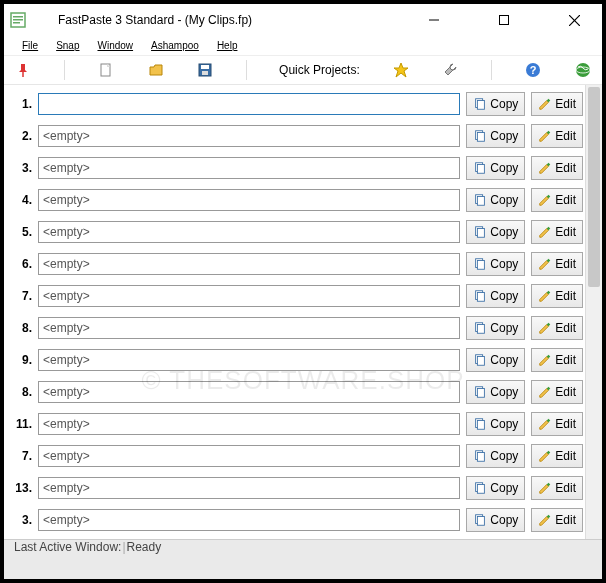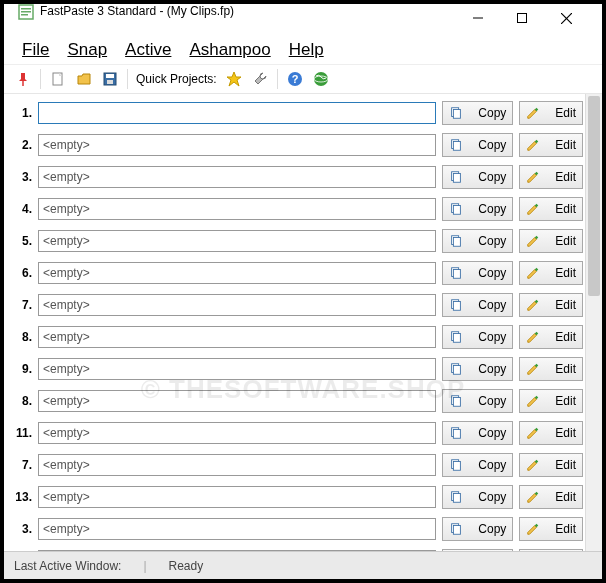--- a/index.html
+++ b/index.html
@@ -1,43 +1,43 @@
 <!DOCTYPE html>
 <html><head>
 <meta charset="utf-8">
 <style>
 * { box-sizing: border-box; margin: 0; padding: 0; }
 body { font-family: "Segoe UI", Tahoma, sans-serif; font-size: 12px; background: #000; width: 606px; height: 583px; overflow: hidden; }
 .outer { border: 4px solid #000; border-radius: 8px; width: 606px; height: 583px; background: #fff; display: flex; flex-direction: column; }
-.titlebar { display: flex; align-items: flex-start; height: 32px; padding: 0 14px; background: #fff; }
+.titlebar { display: flex; align-items: center; height: 32px; padding: 0 6px; background: #fff; gap: 26px; }
 .titlebar .app-icon { width: 16px; height: 16px; margin-right: 6px; }
 .titlebar .title { flex: 0 0 auto; font-size: 12px; color: #000; }
 .titlebar .spacer { flex: 1; }
 .win-btn { width: 44px; height: 28px; display: flex; align-items: center; justify-content: center; }
 .win-btn svg { display: block; }
-.menubar { display: flex; gap: 2px; padding: 2px 10px; font-size: 17px; color: #000; }
+.menubar { display: flex; gap: 2px; padding: 2px 10px; font-size: 10px; color: #000; }
 .menu-item { padding: 2px 8px; }
 .menu-item .u { text-decoration: underline; }
-.toolbar { display: flex; align-items: center; gap: 4px; padding: 3px 8px; border-top: 1px solid #eee; border-bottom: 1px solid #e6e6e6; }
+.toolbar { display: flex; align-items: center; gap: 4px; padding: 3px 8px; border-top: 1px solid #eee; border-bottom: 1px solid #e6e6e6; justify-content: space-between; }
 .tool-btn { width: 22px; height: 22px; display: flex; align-items: center; justify-content: center; }
 .vsep { width: 1px; height: 20px; background: #ddd; margin: 0 2px; }
 .qp-label { font-size: 12px; color: #000; margin-left: 2px; margin-right: 2px; }
 .content-wrap { flex: 1; display: flex; overflow: hidden; background: #fff; }
 .rows { flex: 1; overflow-y: hidden; padding: 4px 2px 4px 6px; }
 .row { display: flex; align-items: center; gap: 6px; height: 30px; margin-bottom: 2px; }
 .row-num { width: 22px; text-align: right; font-weight: bold; font-size: 12px; color: #000; }
 .clip-input { flex: 1; height: 22px; border: 1px solid #999; padding: 0 4px; font-size: 12px; font-family: inherit; color: #555; background: #fff; }
 .clip-input.focused { border: 1px solid #2a7ab8; outline: none; }
-.small-btn { display: flex; align-items: center; gap: 15px; height: 24px; padding: 0 6px; border: 1px solid #a8a8a8; background: linear-gradient(#f8f8f8,#e8e8e8); font-size: 12px; color: #000; }
+.small-btn { display: flex; align-items: center; gap: 3px; height: 24px; padding: 0 6px; border: 1px solid #a8a8a8; background: linear-gradient(#f8f8f8,#e8e8e8); font-size: 12px; color: #000; }
 .small-btn svg { display: block; }
 .scrollbar { width: 17px; background: #f0f0f0; border-left: 1px solid #ddd; position: relative; }
 .scroll-thumb { position: absolute; left: 2px; right: 2px; top: 2px; height: 200px; background: #c8c8c8; border-radius: 2px; }
-.statusbar { display: flex; align-items: center; height: 28px; padding: 0 10px; background: #eaeaea; border-top: 1px solid #ccc; font-size: 12px; color: #444; gap: 22px; }
+.statusbar { display: flex; align-items: flex-start; height: 40px; padding: 0 10px; background: #eaeaea; border-top: 1px solid #ccc; font-size: 12px; color: #444; gap: 1px; }
 .status-sep { color: #aaa; }
-.watermark { position: absolute; left: 0; right: 0; top: 280px; text-align: center; font-size: 26px; font-weight: bold; color: rgba(0,0,0,0.08); letter-spacing: 1px; pointer-events: none; }
+.watermark { position: absolute; left: 0; right: 0; top: 280px; text-align: center; font-size: 26px; font-weight: normal; color: rgba(0,0,0,0.08); letter-spacing: 1px; pointer-events: none; }
 </style>
 </head>
 <body>
 
 <div class="outer">
 
   <div class="titlebar">
     <span class="app-icon">
       <svg width="16" height="16" viewBox="0 0 16 16">
           <rect x="1" y="1" width="14" height="14" fill="#fff" stroke="#6a6" stroke-width="1.5"></rect>
@@ -62,21 +62,21 @@
       <svg width="11" height="11">
           <line x1="0" y1="0" x2="11" y2="11" stroke="#000" stroke-width="1.2"></line>
           <line x1="11" y1="0" x2="0" y2="11" stroke="#000" stroke-width="1.2"></line>
         </svg>
     </div>
   </div>
 
   <div class="menubar">
     <div class="menu-item"><span class="u">File</span></div>
     <div class="menu-item"><span class="u">Snap</span></div>
-    <div class="menu-item"><span class="u">Active</span></div>
+    <div class="menu-item"><span class="u">Window</span></div>
     <div class="menu-item"><span class="u">Ashampoo</span></div>
     <div class="menu-item"><span class="u">Help</span></div>
   </div>
 
   <div class="toolbar">
     <div class="tool-btn">
       <svg width="16" height="16" viewBox="0 0 16 16">
           <path d="M6 2 L10 2 L10 8 L12 10 L4 10 L6 8 Z" fill="#d33"></path>
           <line x1="8" y1="10" x2="8" y2="15" stroke="#d33" stroke-width="1.5"></line>
         </svg>

